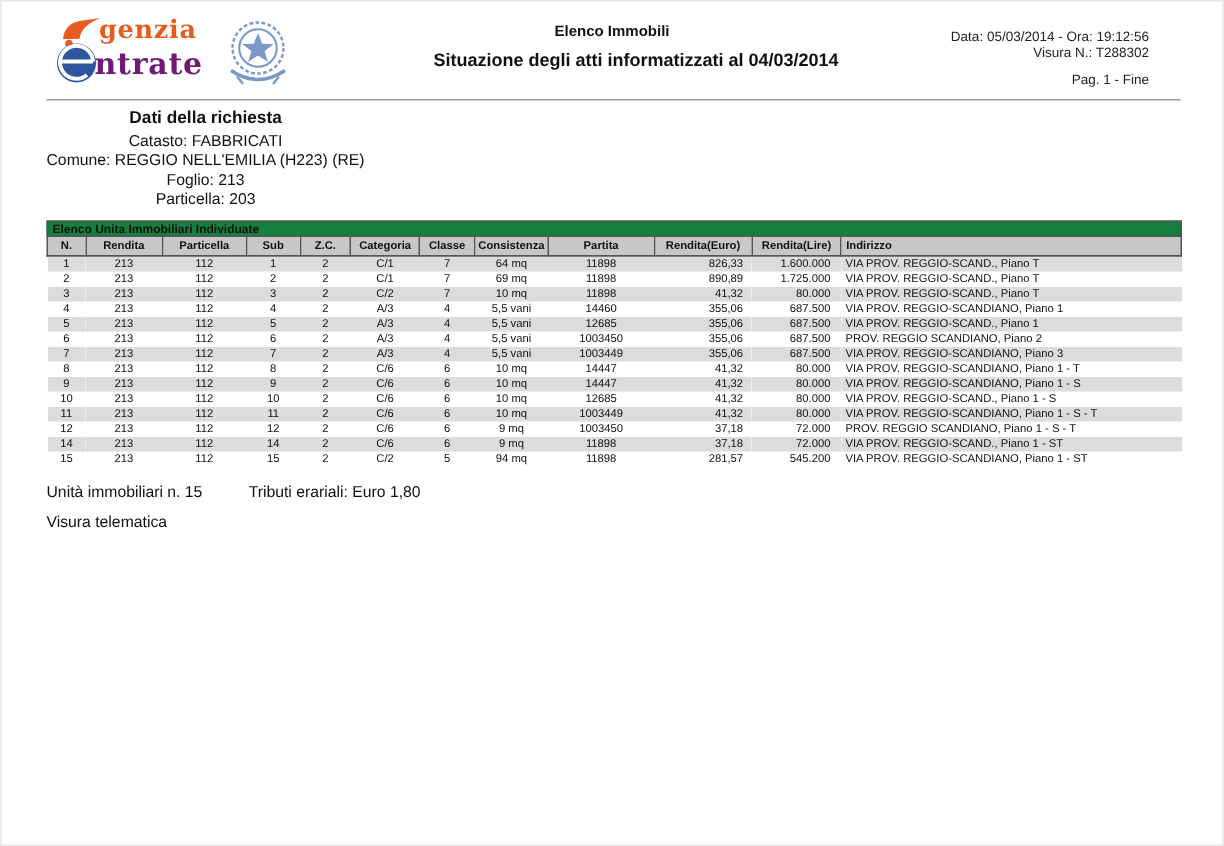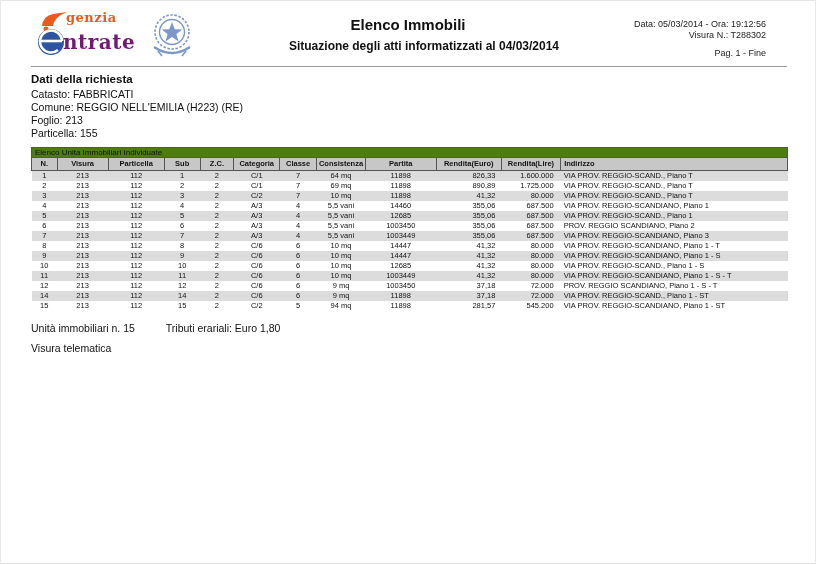--- a/index.html
+++ b/index.html
@@ -2,38 +2,38 @@
 <html><head>
 <meta charset="utf-8">
 <style>
   html,body{margin:0;padding:0;background:#ffffff;}
   body{width:816px;height:564px;font-family:"Liberation Sans",sans-serif;color:#111;}
   .page{position:relative;width:816px;height:564px;background:#fff;overflow:hidden;box-sizing:border-box;border:1px solid #e6e6e6;}
 
   
   .logo{position:absolute;left:35px;top:8px;width:160px;height:52px;}
   .logo-mark{position:absolute;left:0;top:2px;}
-  .logo-line1{position:absolute;left:30px;top:1px;font-family:"DejaVu Serif",serif;font-weight:bold;font-size:13px;color:#e85a1d;letter-spacing:.5px;}
+  .logo-line1{position:absolute;left:30px;top:1px;font-family:"DejaVu Serif",serif;font-weight:bold;font-size:17px;color:#e85a1d;letter-spacing:.5px;}
   .logo-line2{position:absolute;left:27px;top:21px;font-family:"DejaVu Serif",serif;font-weight:bold;font-size:20px;color:#701a75;letter-spacing:.5px;}
   .emblem{position:absolute;left:148px;top:10px;}
   .titles{position:absolute;left:0;right:0;top:15px;text-align:center;pointer-events:none;}
-  .doc-title{font-size:15px;font-weight:bold;}
+  .doc-title{font-size:10px;font-weight:bold;}
   .doc-subtitle{font-size:12px;font-weight:bold;margin-top:6px;padding-left:32px;}
   .info{position:absolute;right:49px;top:18px;text-align:right;font-size:9px;line-height:11px;color:#222;}
   .info .pag{margin-top:7px;}
   .rule{position:absolute;left:30px;right:28px;top:65px;border-top:1px solid #9a9a9a;}
 
   
-  .request{position:absolute;left:30px;top:72px;}
+  .request{position:absolute;left:30px;top:72px;text-align:center;}
   .req-h{font-size:11.5px;font-weight:bold;margin-bottom:3px;}
   .req-line{font-size:10.5px;line-height:13px;}
 
   
   .units{position:absolute;left:30px;top:146px;width:757px;}
-  .band{box-sizing:border-box;background:#4d7c0f;border:1px solid #555;font-size:8px;font-weight:normal;height:11px;line-height:10px;padding-left:3px;}
+  .band{box-sizing:border-box;background:#15803d;border:1px solid #555;font-size:8px;font-weight:bold;height:11px;line-height:10px;padding-left:3px;}
   table.units-tbl{width:757px;border-collapse:collapse;table-layout:fixed;font-size:7.5px;}
   .units-tbl thead th{box-sizing:border-box;background:#c7c7c7;border:1px solid #555;border-top:none;font-size:7.5px;font-weight:bold;height:12px;padding:0 1px;white-space:nowrap;overflow:hidden;text-align:center;}
   .units-tbl tbody td{box-sizing:border-box;height:10px;padding:0 2px;white-space:nowrap;overflow:hidden;text-align:center;line-height:10px;}
   .units-tbl tbody tr:nth-child(odd){background:#dcdcdc;}
   .units-tbl .col-0{width:25px;}
   .units-tbl .col-1{width:50px;}
   .units-tbl .col-2{width:55px;margin-left:48px;}
   .units-tbl .col-3{width:35px;}
   .units-tbl .col-4{width:33px;}
   .units-tbl .col-5{width:45px;}
@@ -90,31 +90,31 @@
   </div>
 
   <div class="rule"></div>
 
   <section class="request">
     <div class="req-h">Dati della richiesta</div>
     <div>
         <div class="req-line">Catasto: FABBRICATI</div>
         <div class="req-line">Comune: REGGIO NELL'EMILIA (H223) (RE)</div>
         <div class="req-line">Foglio: 213</div>
-        <div class="req-line">Particella: 155</div>
+        <div class="req-line">Particella: 203</div>
       </div>
   </section>
 
   <section class="units">
     <div class="band">Elenco Unita Immobiliari Individuate</div>
     <table class="units-tbl">
       <thead>
         <tr>
             <th class="col-0">N.</th>
-            <th class="col-1">Visura</th>
+            <th class="col-1">Rendita</th>
             <th class="col-2">Particella</th>
             <th class="col-3">Sub</th>
             <th class="col-4">Z.C.</th>
             <th class="col-5">Categoria</th>
             <th class="col-6">Classe</th>
             <th class="col-7">Consistenza</th>
             <th class="col-8">Partita</th>
             <th class="col-9">Rendita(Euro)</th>
             <th class="col-10">Rendita(Lire)</th>
             <th class="col-11">Indirizzo</th>

